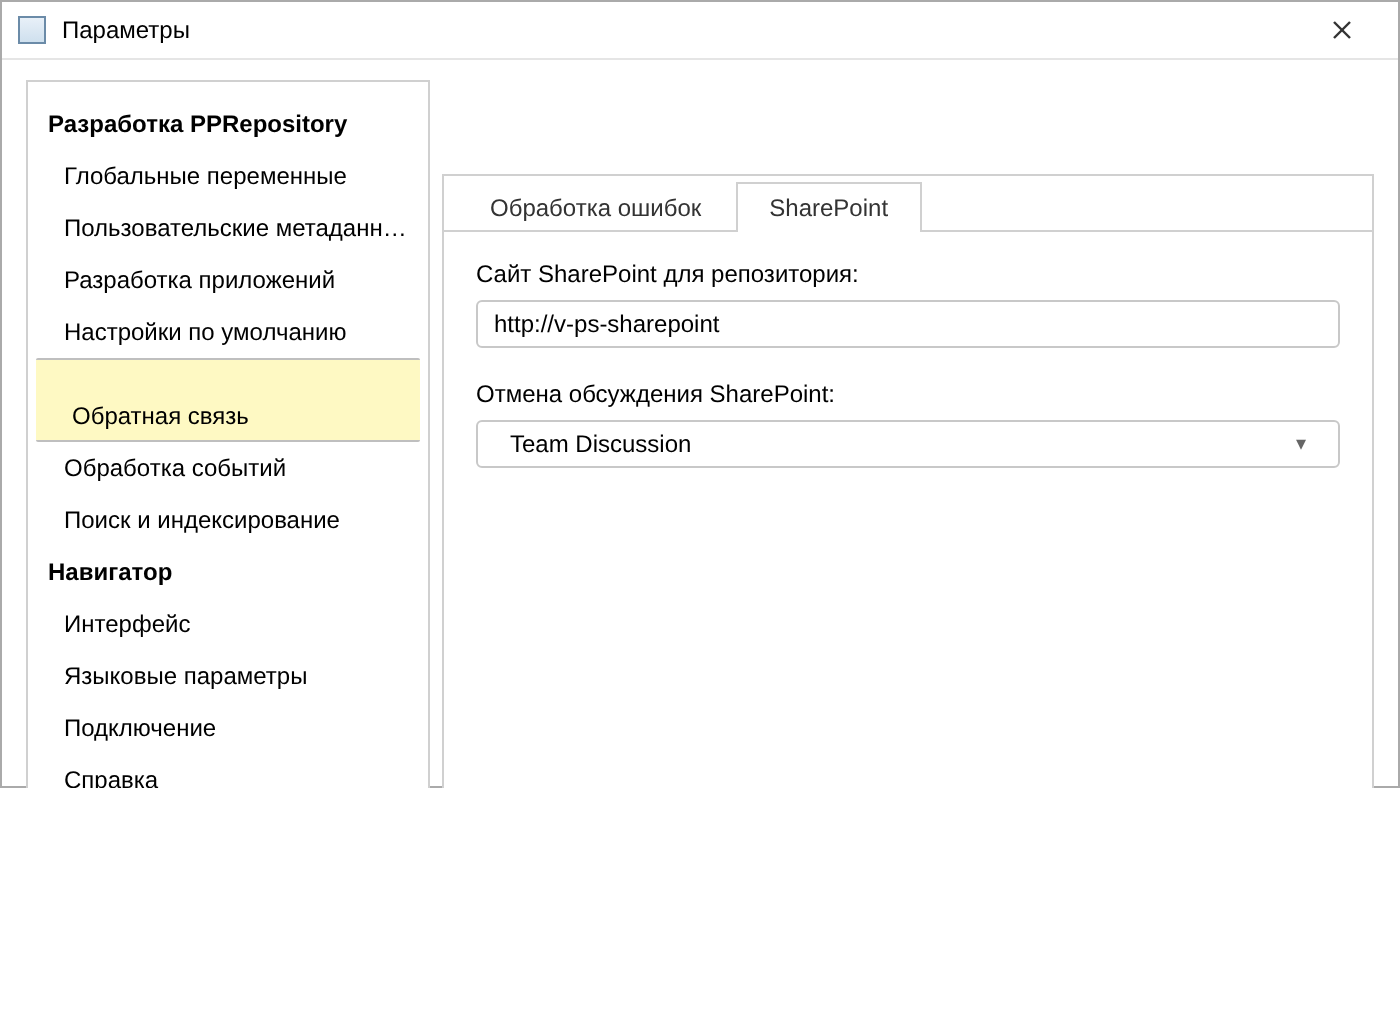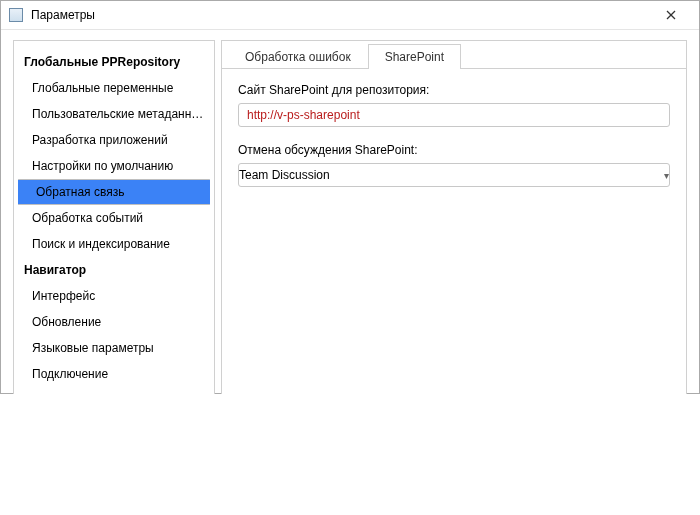--- a/index.html
+++ b/index.html
@@ -60,35 +60,36 @@
   .side-item {
     padding: 4px 10px 4px 18px;
     font-size: 12px;
     cursor: pointer;
     line-height: 1.5;
     white-space: nowrap;
     overflow: hidden;
     text-overflow: ellipsis;
   }
   .side-item.selected {
-    background: #3b82f6;
+    background: #fef9c3;
     border: 1px solid #bfbfbf;
     border-left: none;
     border-right: none;
-    padding-top: 3px;
+    padding-top: 19px;
     padding-bottom: 3px;
     margin: 0 4px 0 4px;
     border-radius: 1px;
   }
   .main {
     flex: 1;
     border: 1px solid #d0d0d0;
     background: #fff;
     position: relative;
     padding: 0;
+    margin-top: 47px;
   }
   .tabstrip {
     display: flex;
     align-items: flex-end;
     height: 28px;
     border-bottom: 1px solid #d0d0d0;
     padding-left: 6px;
     gap: 0;
   }
   .tab {
@@ -112,29 +113,29 @@
     font-size: 12px;
     margin-bottom: 6px;
   }
   .text-input {
     width: 100%;
     border: 1px solid #c8c8c8;
     border-radius: 3px;
     padding: 4px 8px;
     font-size: 12px;
     font-family: inherit;
-    color: #b91c1c;
+    color: #000000;
     background: #fff;
   }
   .field-gap { height: 16px; }
   .combo {
     width: 100%;
     border: 1px solid #c8c8c8;
     border-radius: 3px;
-    padding: 4px 0;
+    padding: 4px 16px;
     font-size: 12px;
     display: flex;
     align-items: center;
     justify-content: space-between;
     background: #fff;
     cursor: pointer;
   }
   .combo .caret {
     color: #666;
     font-size: 10px;
@@ -174,33 +175,32 @@
       <svg width="10" height="10" viewBox="0 0 10 10">
         <line x1="1" y1="1" x2="9" y2="9" stroke="#333" stroke-width="1.2"></line>
         <line x1="9" y1="1" x2="1" y2="9" stroke="#333" stroke-width="1.2"></line>
       </svg>
     </div>
   </div>
 
   <div class="content">
 
     <div class="sidebar">
-      <div class="side-section-title">Глобальные  PPRepository</div>
+      <div class="side-section-title">Разработка  PPRepository</div>
       <div class="side-item">Глобальные переменные</div>
       <div class="side-item">Пользовательские метаданные</div>
       <div class="side-item">Разработка приложений</div>
       <div class="side-item">Настройки по умолчанию</div>
       <div class="side-item selected">Обратная связь</div>
       <div class="side-item">Обработка событий</div>
       <div class="side-item">Поиск и индексирование</div>
 
       <div class="side-section-title">Навигатор</div>
       <div class="side-item">Интерфейс</div>
 
-      <div class="side-item">Обновление</div>
       <div class="side-item">Языковые параметры</div>
       <div class="side-item">Подключение</div>
       <div class="side-item">Справка</div>
     </div>
 
     <div class="main">
       <div class="tabstrip">
         <div class="tab">Обработка ошибок</div>
         <div class="tab active">SharePoint</div>
       </div>

